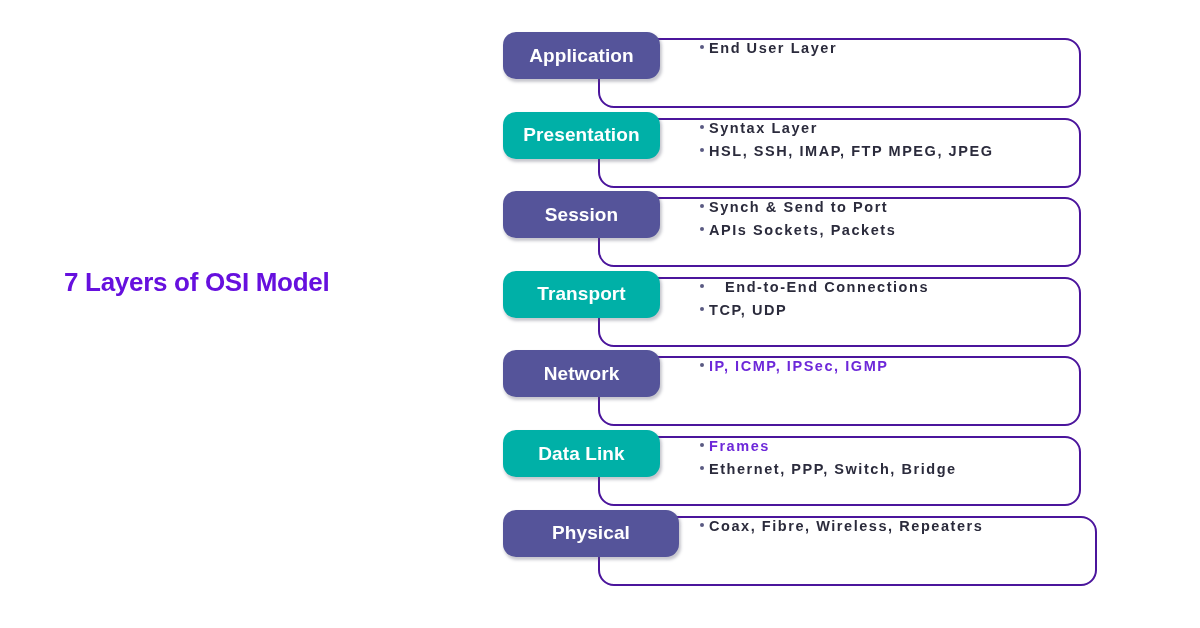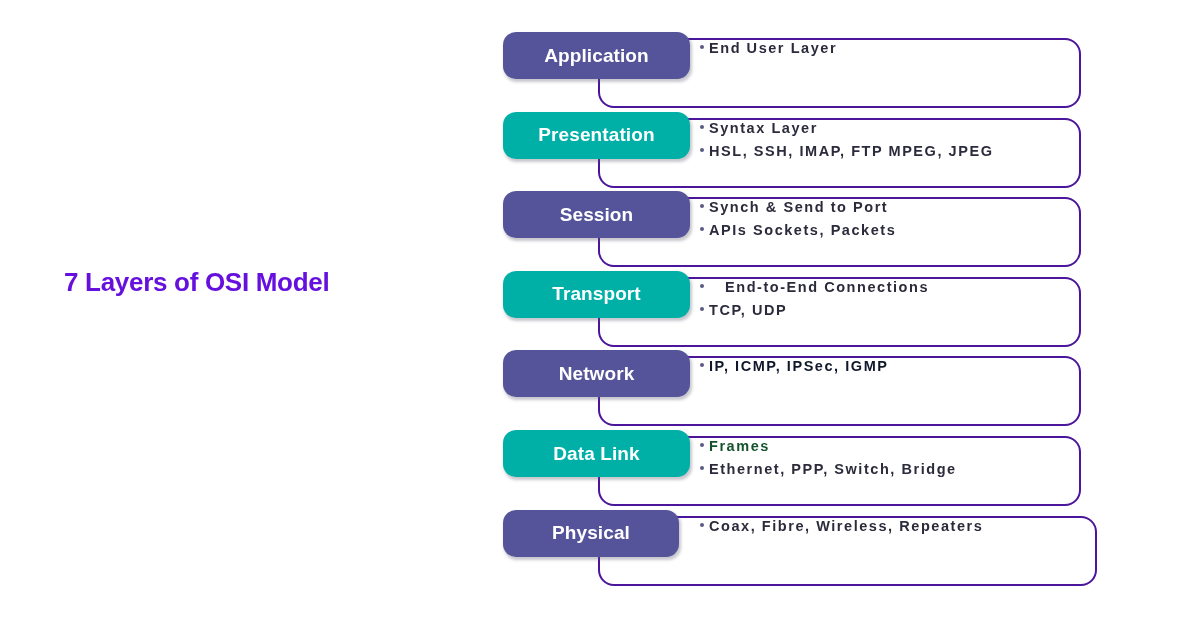--- a/index.html
+++ b/index.html
@@ -61,21 +61,21 @@
     border-radius: 16px;
     background: #ffffff;
     z-index: 1;
   }
 
   
   .layer-pill {
     position: absolute;
     left: 503px;
     top: 0px;
-    width: 187px;
+    width: 157px;
     height: 47px;
     box-sizing: border-box;
     border-radius: 13px;
     display: flex;
     align-items: center;
     justify-content: center;
     box-shadow: 1.5px 2.5px 3px rgba(90, 90, 110, 0.34);
     z-index: 3;
   }
   .layer-pill.wide {
@@ -188,33 +188,33 @@
         </div>
       </div>
       <div class="layer-row" style="top: 350.4px;">
         <div class="layer-box" style="width: 483px; border-color: rgb(75, 21, 156);"></div>
         <div class="layer-pill" style="background: rgb(85, 84, 154);">
           <span class="layer-pill-label">Network</span>
         </div>
         <div class="layer-bullets">
           <div class="bullet-line">
             <span class="bullet-dot" style="background: rgb(90, 90, 130);"></span>
-            <span class="bullet-text" style="color: #0f172a;">IP, ICMP, IPSec, IGMP</span>
+            <span class="bullet-text" style="color: #6d28d9;">IP, ICMP, IPSec, IGMP</span>
           </div>
         </div>
       </div>
       <div class="layer-row" style="top: 430px;">
         <div class="layer-box" style="width: 483px; border-color: rgb(75, 21, 156);"></div>
         <div class="layer-pill" style="background: rgb(0, 176, 167);">
           <span class="layer-pill-label">Data Link</span>
         </div>
         <div class="layer-bullets">
           <div class="bullet-line">
             <span class="bullet-dot" style="background: rgb(90, 90, 130);"></span>
-            <span class="bullet-text" style="color: #14532d; text-align: center;">Frames</span>
+            <span class="bullet-text" style="color: #6d28d9; text-align: center;">Frames</span>
           </div>
           <div class="bullet-line">
             <span class="bullet-dot" style="background: rgb(90, 90, 130);"></span>
             <span class="bullet-text" style="color: rgb(43, 43, 60);">Ethernet, PPP, Switch, Bridge</span>
           </div>
         </div>
       </div>
       <div class="layer-row" style="top: 509.6px;">
         <div class="layer-box" style="width: 499px; border-color: rgb(75, 21, 156);"></div>
         <div class="layer-pill wide" style="background: rgb(85, 84, 154);">

